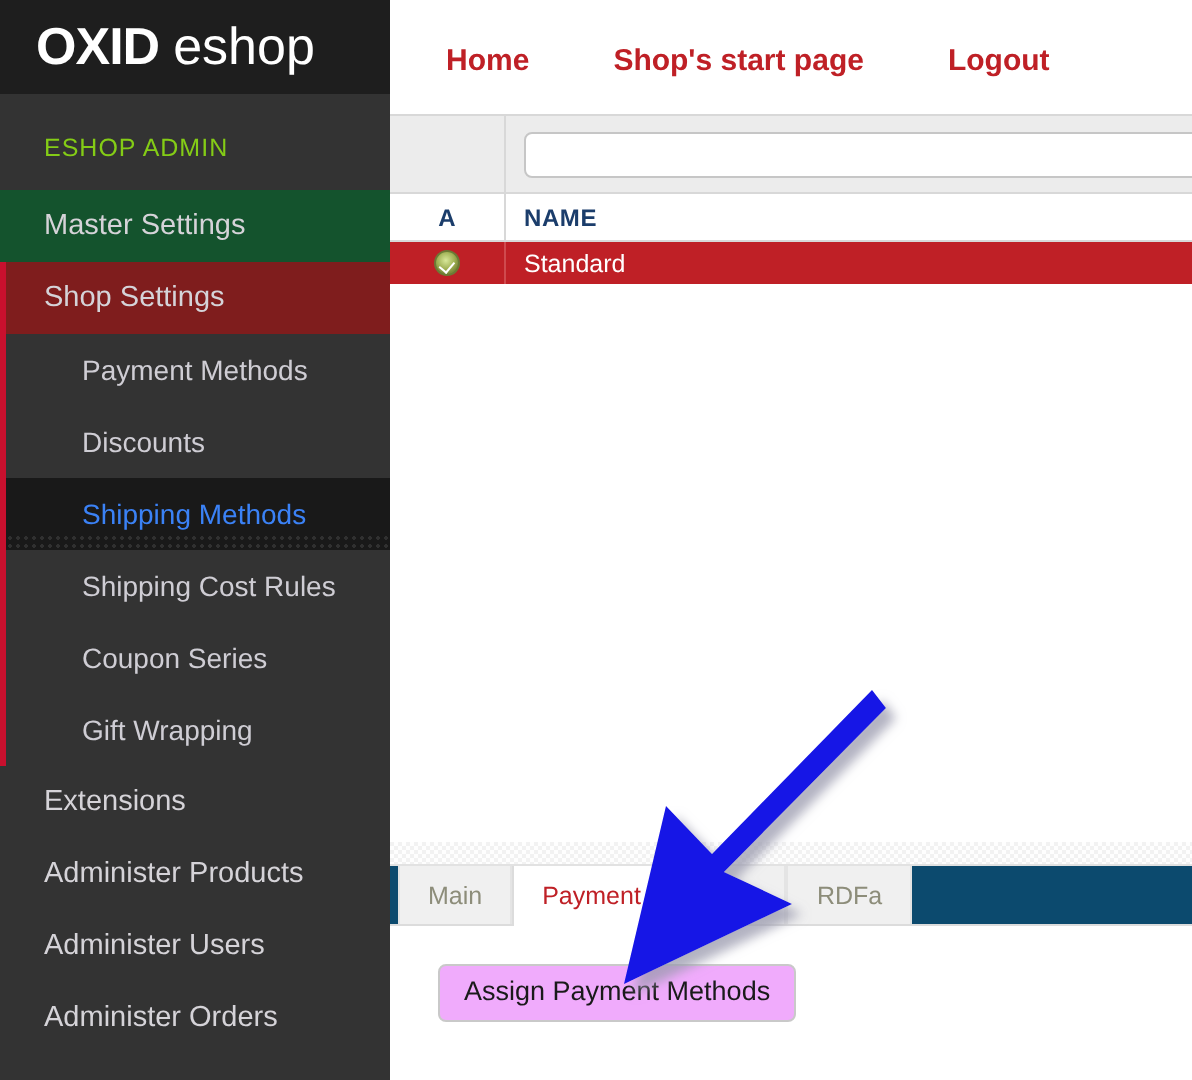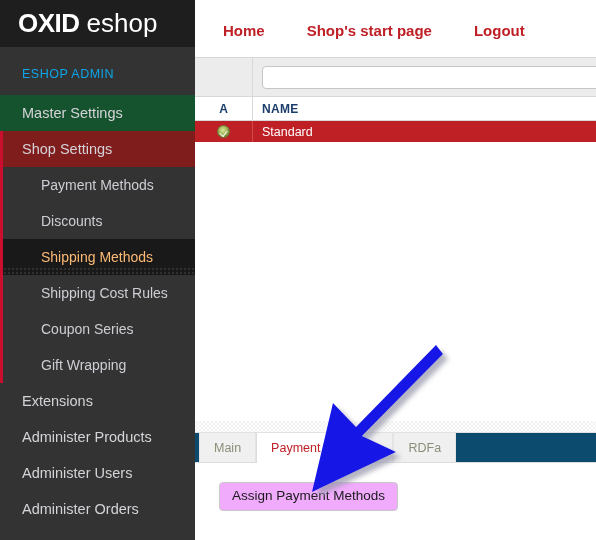--- a/index.html
+++ b/index.html
@@ -58,21 +58,21 @@
   }
   .logo-eshop {
     font-size: 26px;
     font-weight: normal;
     color: #ffffff;
     margin-left: 7px;
     letter-spacing: 0px;
     font-family: "Liberation Sans", sans-serif;
   }
   .admin-label {
-    color: #0ea5e9;
+    color: #84cc16;
     font-size: 12.5px;
     letter-spacing: 0.5px;
     padding: 20px 0 14px 22px;
   }
   .nav-item {
     font-size: 14.5px;
     color: #d5d3d8;
     padding: 10px 0 10px 22px;
     box-sizing: border-box;
     position: relative;
@@ -91,21 +91,21 @@
     content: "";
     position: absolute;
     left: 0;
     top: 0;
     bottom: 0;
     width: 3px;
     background: #c8102e;
   }
   .nav-item.active {
     background: #191919;
-    color: #fdba74;
+    color: #3b82f6;
   }
   .nav-item.active::after {
     content: "";
     position: absolute;
     left: 3px;
     right: 0;
     bottom: 0;
     height: 8px;
     background:
       radial-gradient(circle at 2px 2px, rgba(255,255,255,0.10) 0.8px, transparent 1px);

